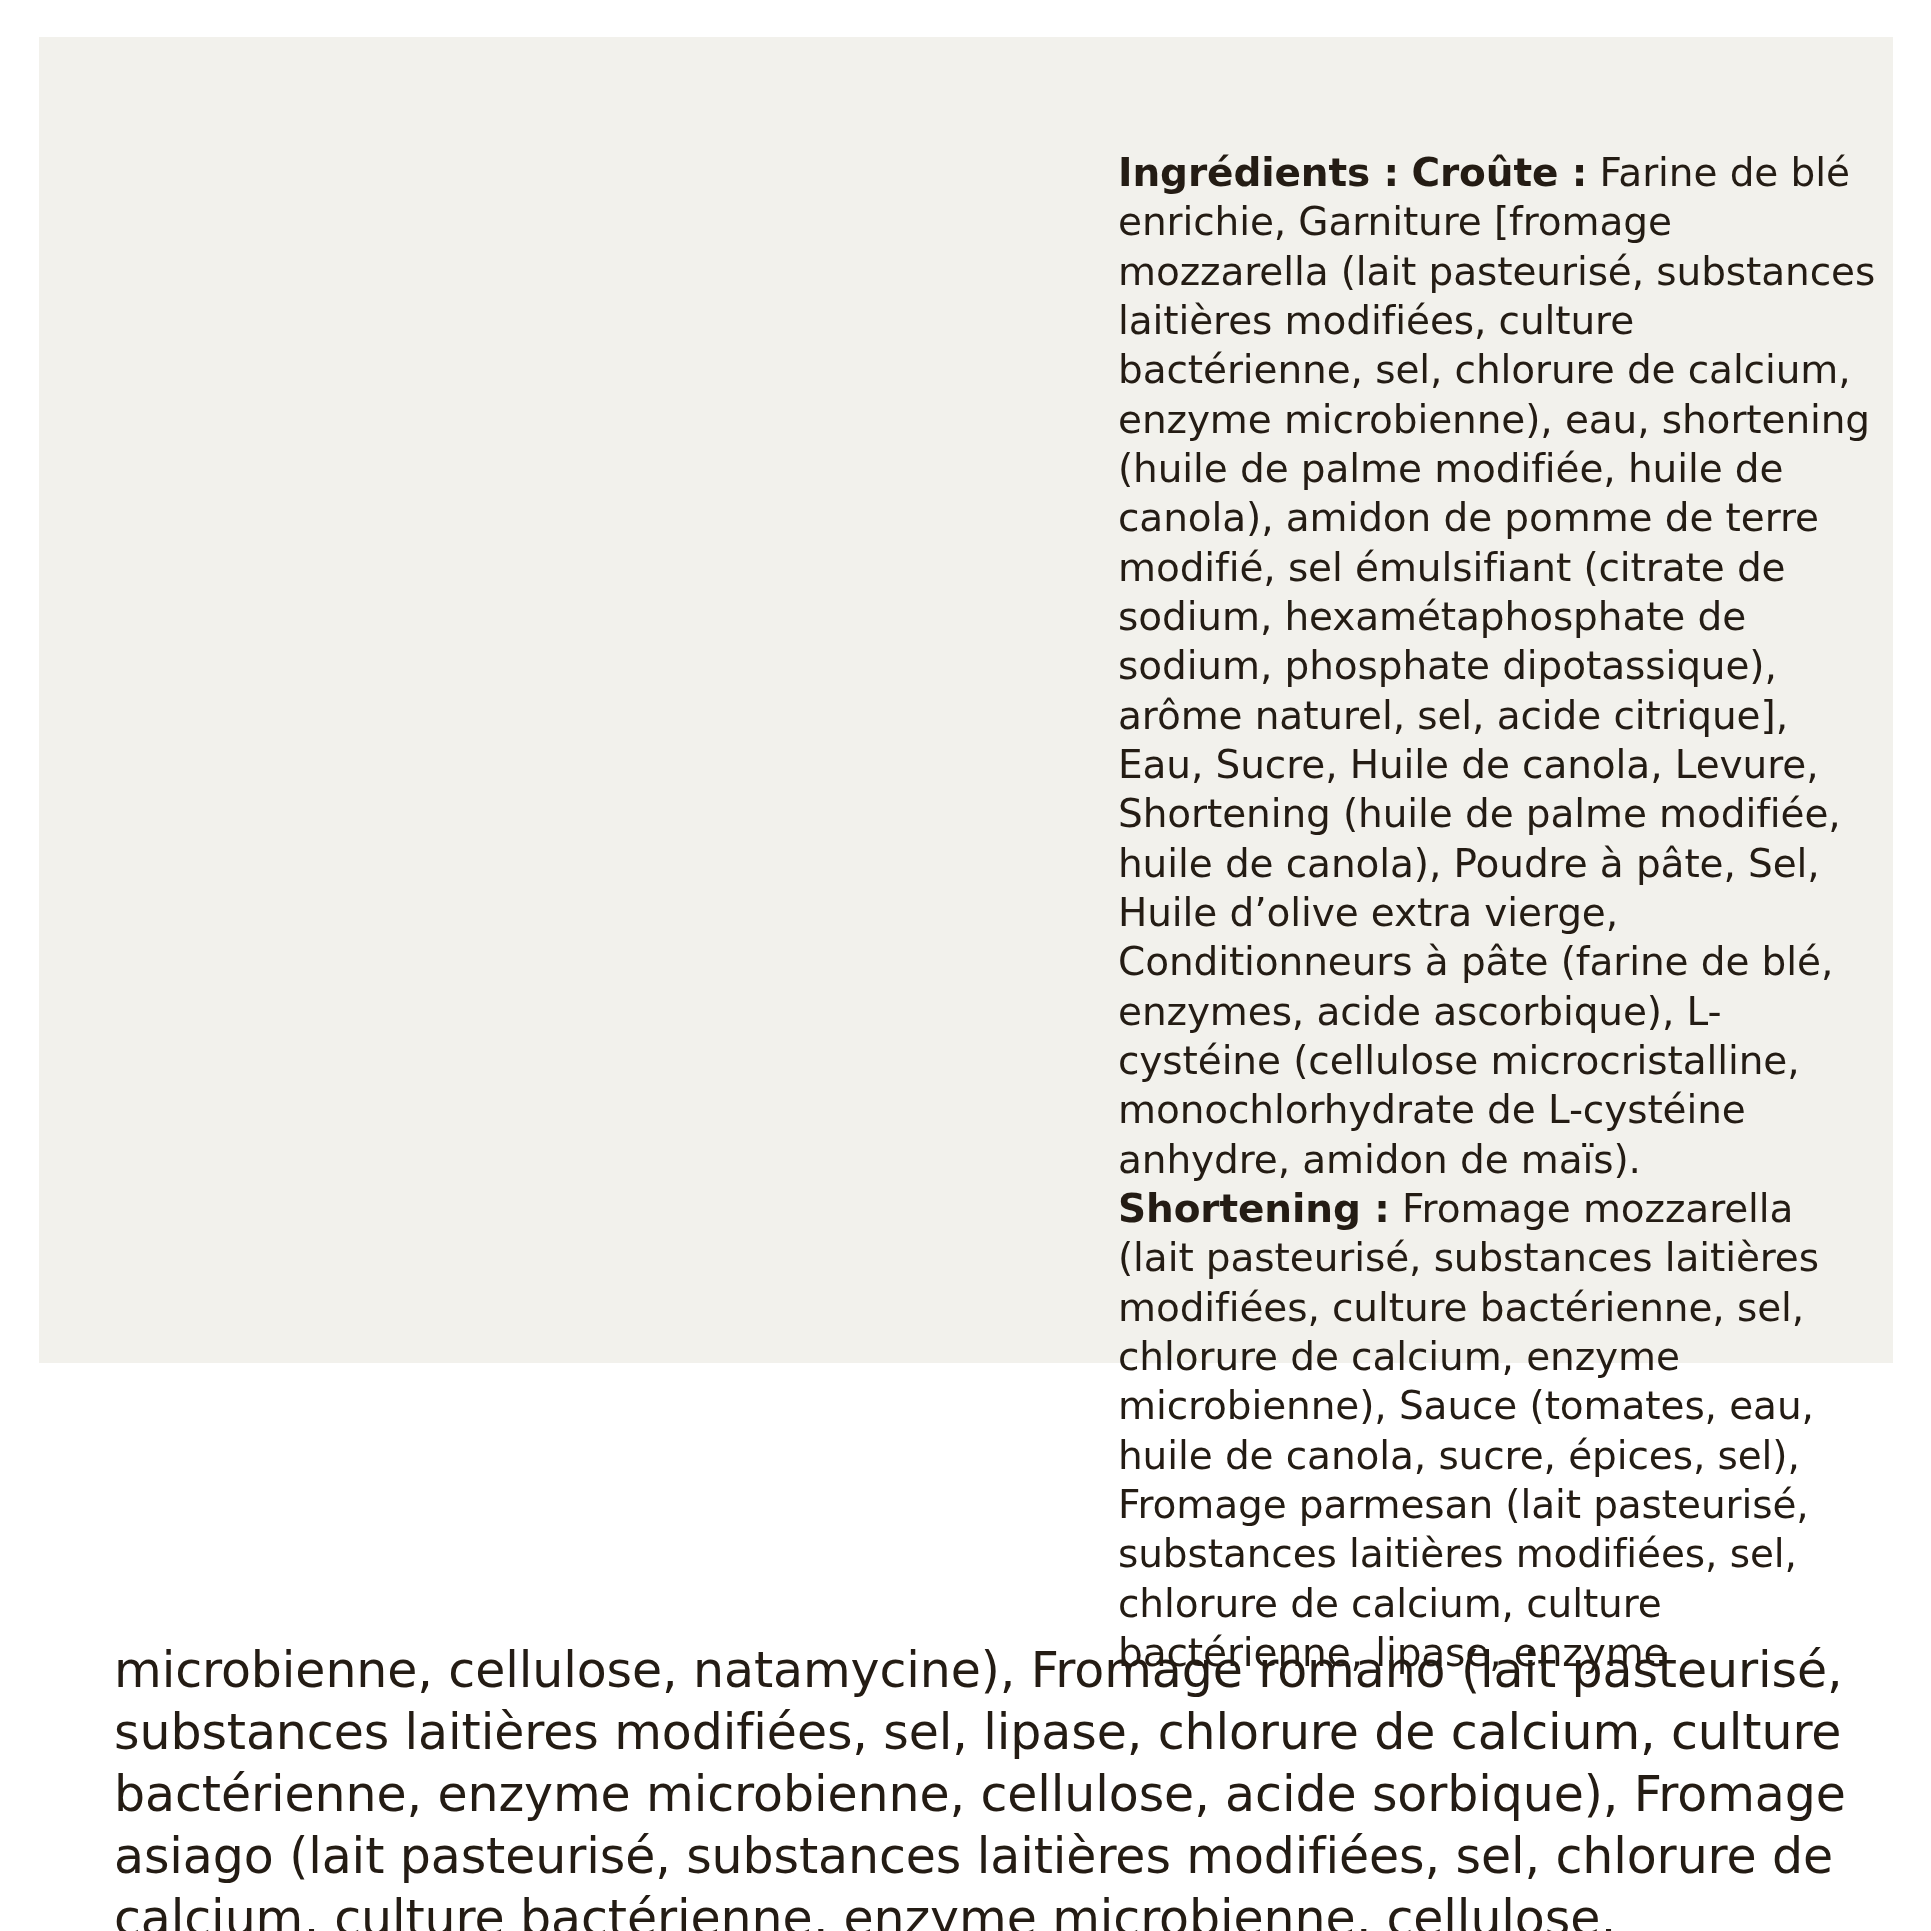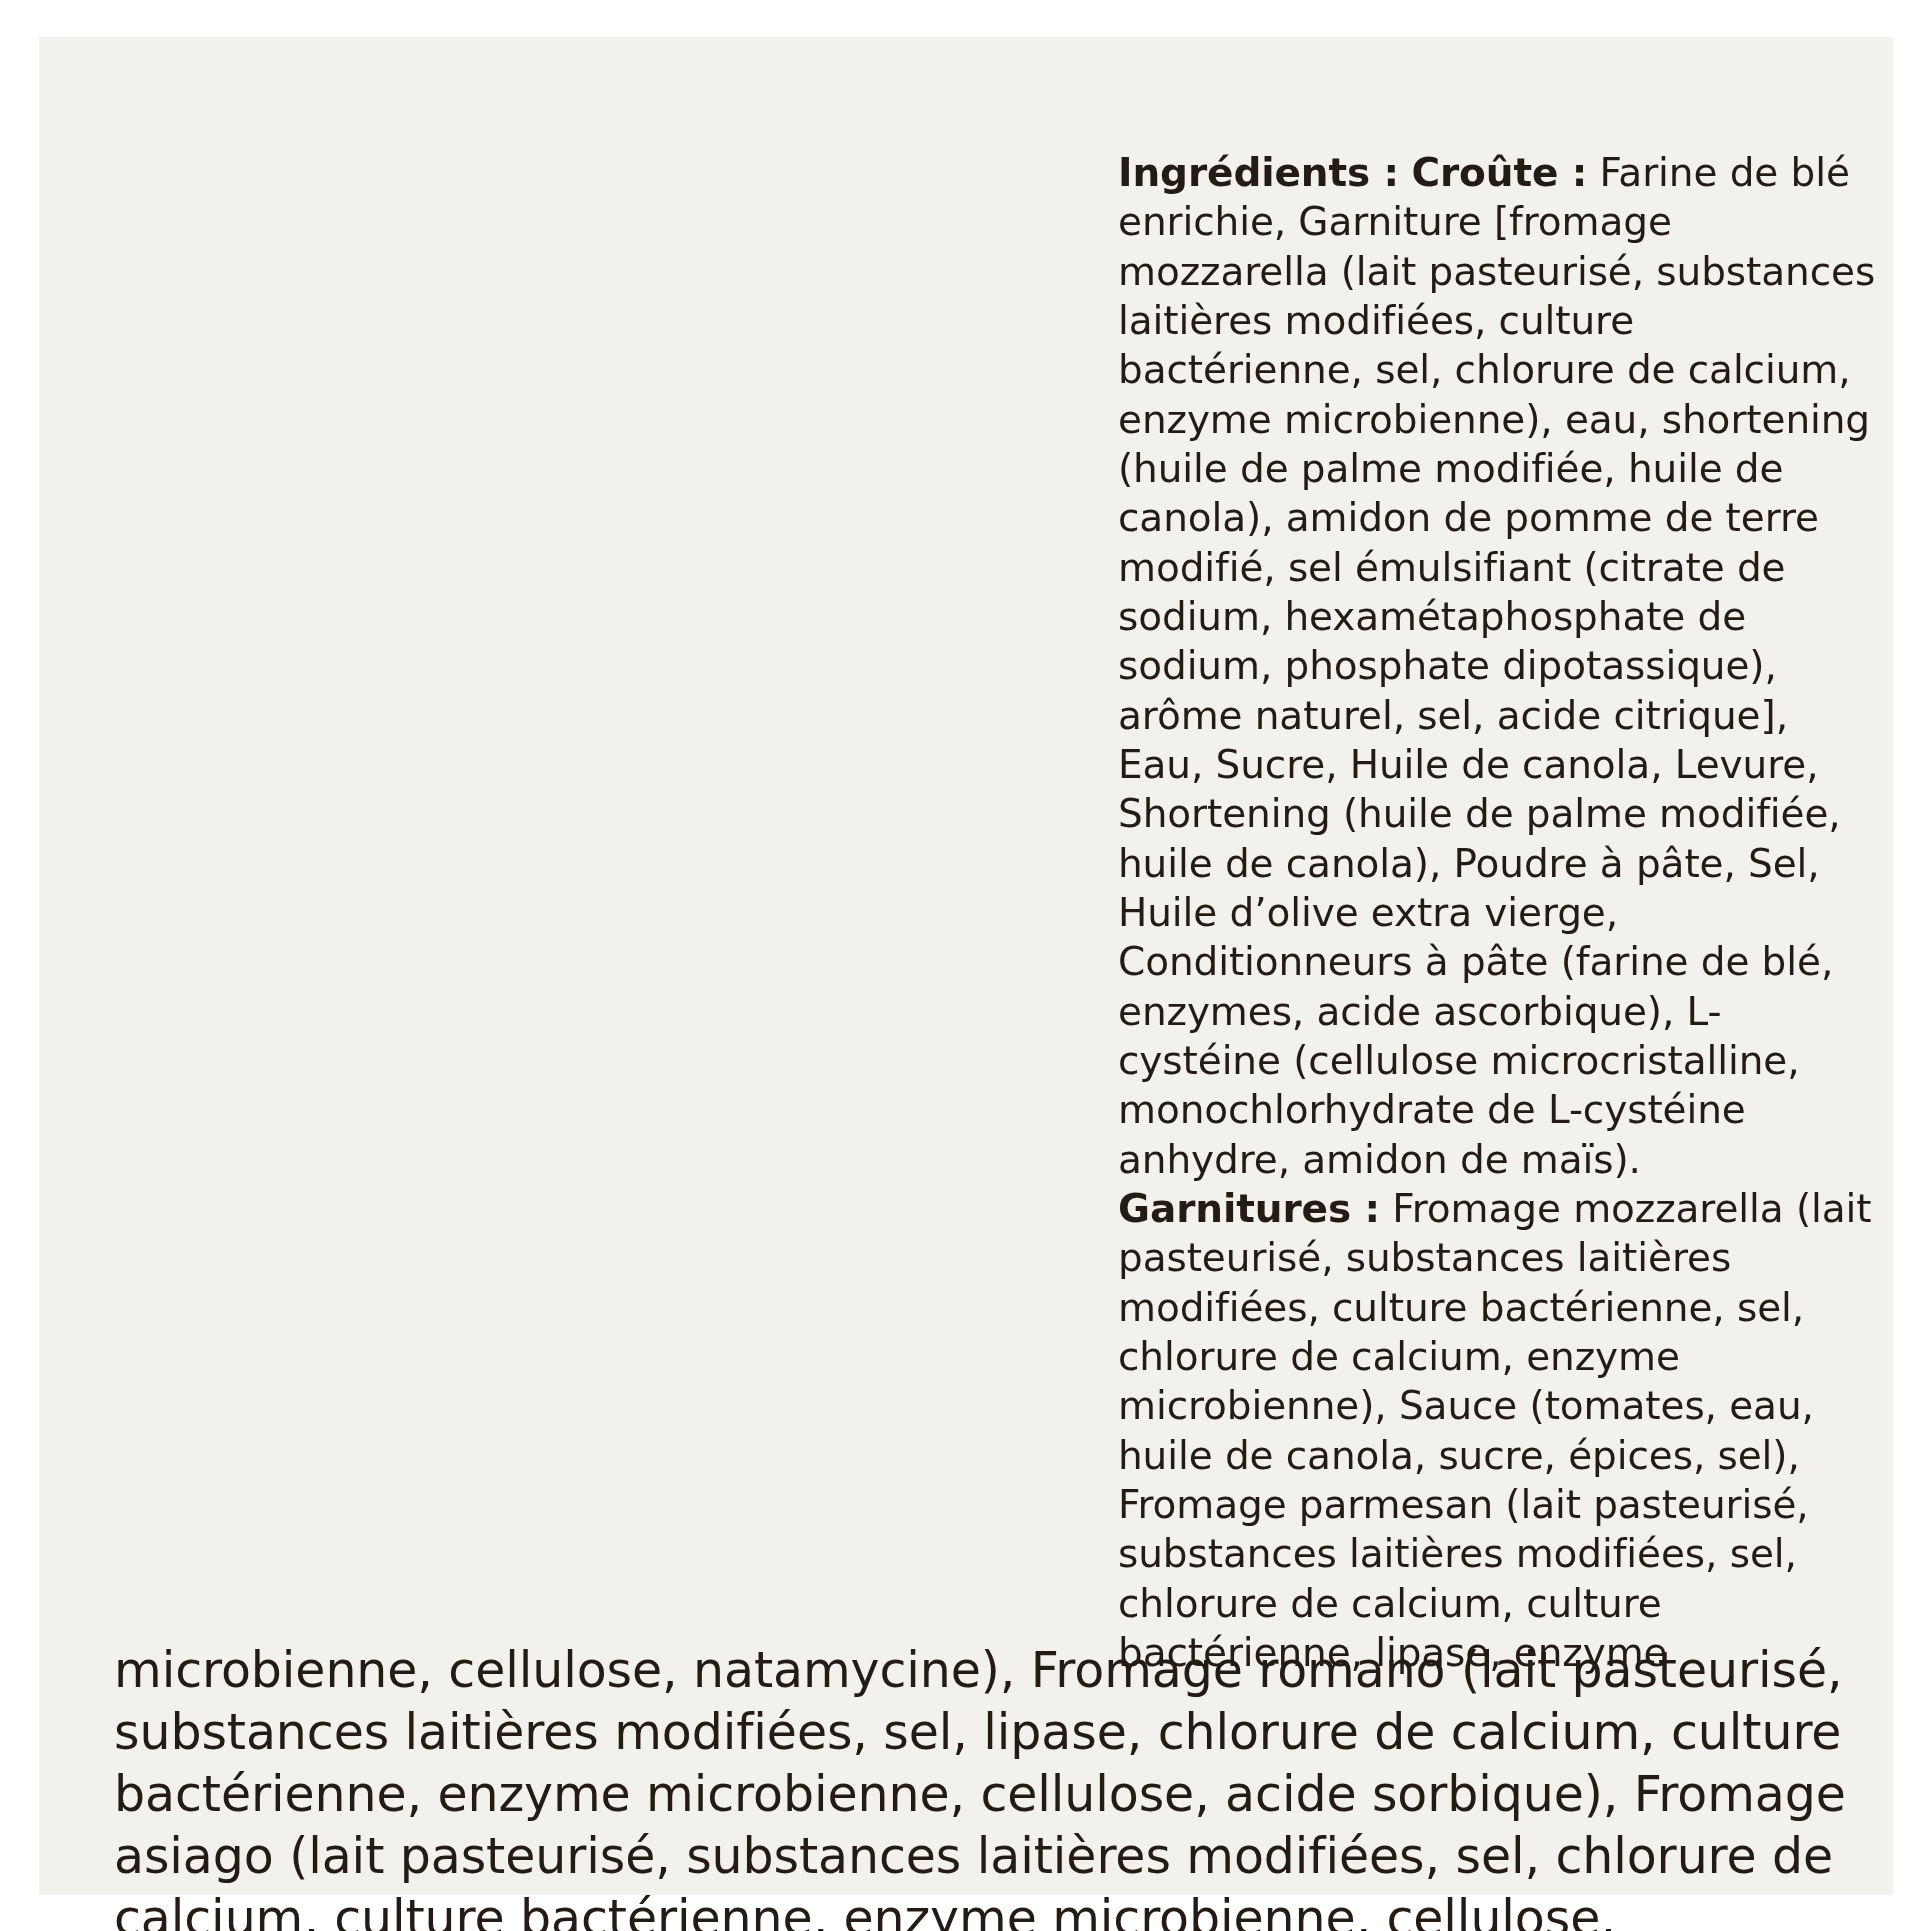--- a/index.html
+++ b/index.html
@@ -10,21 +10,21 @@
   body {
     width: 1931px;
     height: 1931px;
     font-family: "DejaVu Sans", sans-serif;
   }
   .label-panel {
     position: absolute;
     left: 39px;
     top: 37px;
     width: 1854px;
-    height: 1858px;
+    height: 1326px;
     background: #f2f1ec;
     box-sizing: border-box;
   }
   
   .col-right {
     position: absolute;
     left: 1079px;
     top: 111px;
     width: 763px;
     color: #241c14;
@@ -55,21 +55,21 @@
     margin-top: 0px;
   }
 </style>
 </head>
 <body>
 
 <div class="label-panel">
 
   <div class="col-right">
     <p class="para"><span class="bold">Ingrédients :</span> <span class="bold">Croûte :</span><span> Farine de blé enrichie, Garniture [fromage mozzarella (lait pasteurisé, substances laitières modifiées, culture bactérienne, sel, chlorure de calcium, enzyme microbienne), eau, shortening (huile de palme modifiée, huile de canola), amidon de pomme de terre modifié, sel émulsifiant (citrate de sodium, hexamétaphosphate de sodium, phosphate dipotassique), arôme naturel, sel, acide citrique], Eau, Sucre, Huile de canola, Levure, Shortening (huile de palme modifiée, huile de canola), Poudre à pâte, Sel, Huile d’olive extra vierge, Conditionneurs à pâte (farine de blé, enzymes, acide ascorbique), L-cystéine (cellulose microcristalline, monochlorhydrate de L-cystéine anhydre, amidon de maïs).</span></p>
-    <p class="para"><span class="bold">Garnitures :</span><span> Fromage mozzarella (lait pasteurisé, substances laitières modifiées, culture bactérienne, sel, chlorure de calcium, enzyme microbienne), Sauce (tomates, eau, huile de canola, sucre, épices, sel), Fromage parmesan (lait pasteurisé, substances laitières modifiées, sel, chlorure de calcium, culture bactérienne, lipase, enzyme</span></p>
+    <p class="para"><span class="bold">Shortening :</span><span> Fromage mozzarella (lait pasteurisé, substances laitières modifiées, culture bactérienne, sel, chlorure de calcium, enzyme microbienne), Sauce (tomates, eau, huile de canola, sucre, épices, sel), Fromage parmesan (lait pasteurisé, substances laitières modifiées, sel, chlorure de calcium, culture bactérienne, lipase, enzyme</span></p>
   </div>
 
   <div class="full-width">
     <p class="para"><span>microbienne, cellulose, natamycine), Fromage romano (lait pasteurisé, substances laitières modifiées, sel, lipase, chlorure de calcium, culture bactérienne, enzyme microbienne, cellulose, acide sorbique), Fromage asiago (lait pasteurisé, substances laitières modifiées, sel, chlorure de calcium, culture bactérienne, enzyme microbienne, cellulose, natamycine). </span><span class="bold">Contient :</span><span class="bold"> Blé, Gluten de blé, Lait.</span></p>
   </div>
 
 </div>
 
 
 </body></html>

